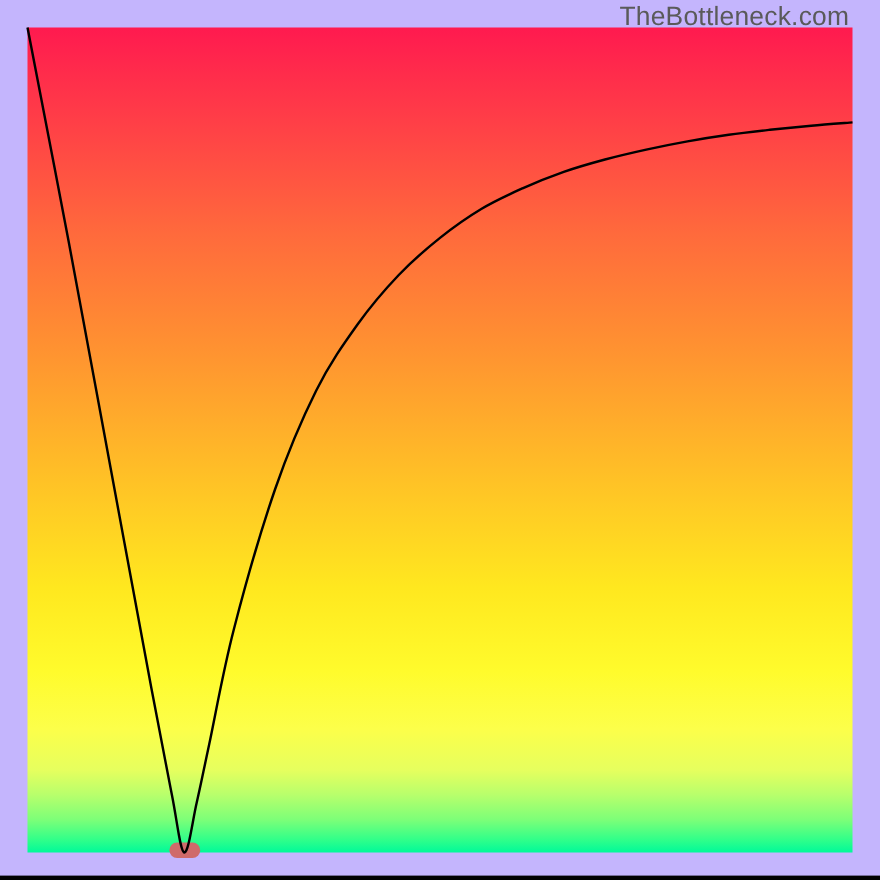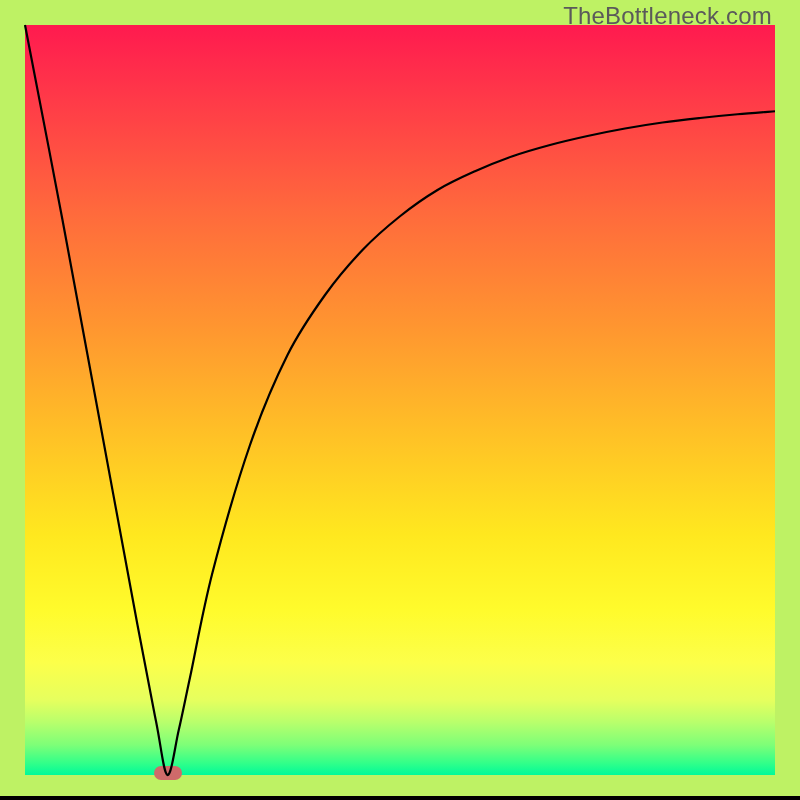--- a/index.html
+++ b/index.html
@@ -8,21 +8,21 @@
     width: 800px;
     height: 800px;
     background: #000;
     font-family: Arial, Helvetica, sans-serif;
     overflow: hidden;
   }
   .frame {
     position: relative;
     width: 800px;
     height: 796px;
-    background: #bef264;
+    background: #c4b5fd;
   }
   .watermark {
     position: absolute;
     top: 2px;
     right: 28px;
     color: #5a5a5a;
     font-size: 24px;
     font-weight: 400;
     letter-spacing: 0.2px;
     z-index: 5;

